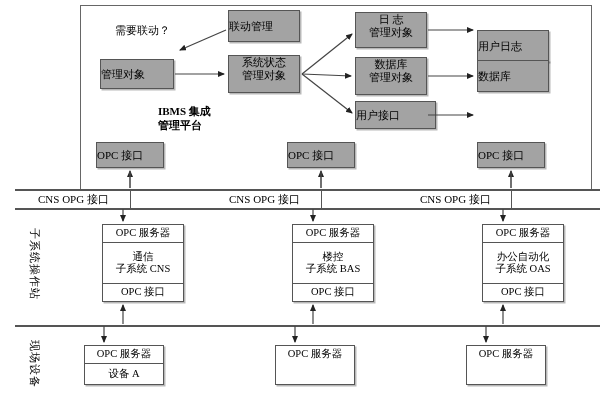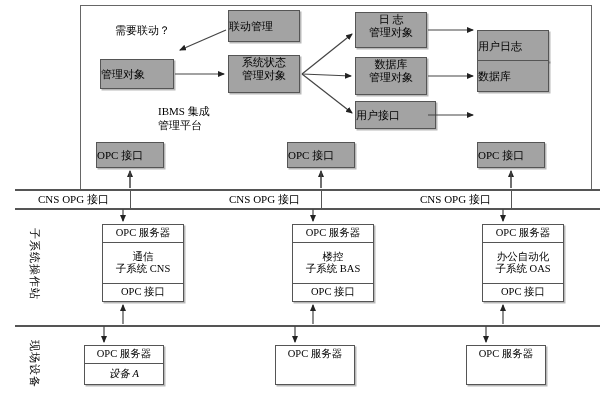--- a/index.html
+++ b/index.html
@@ -12,21 +12,21 @@
        text-align:center;line-height:1.15;color:#000;font-size:11px;
        box-shadow:1.5px 1.5px 0 rgba(0,0,0,.28);}
   .box .l2{display:block;}
 
   
   #ibms-frame{position:absolute;left:80px;top:5px;width:512px;height:185px;
               border:1.5px solid #666;box-sizing:border-box;background:#fff;}
 
   
   .lbl{position:absolute;font-size:11px;color:#000;white-space:nowrap;}
-  .lbl-bold{font-weight:normal;}
+  .lbl-bold{font-weight:bold;}
 
   
   .hline{position:absolute;background:#555;height:1px;}
   .hline.thick{height:1.5px;}
   .vline{position:absolute;background:#555;width:1px;}
 
   
   #arrows{position:absolute;left:0;top:0;width:600px;height:400px;
           pointer-events:none;}
 
@@ -142,21 +142,21 @@
     </div>
     <div class="s-bot">OPC 接口</div>
   </div>
 
   <div class="hline thick" style="left:15px;top:325px;width:585px;"></div>
 
   <div class="vlabel" style="left:42px;top:340px;">现场设备</div>
 
   <div class="stack" style="left:64px;top:345px;width:80px;height:40px;">
     <div class="s-top">OPC 服务器</div>
-    <div class="s-mid" style="font-style:italic;">设备 A</div>
+    <div class="s-mid" style="">设备 A</div>
   </div>
 
   <div class="stack" style="left:255px;top:345px;width:80px;height:40px;">
     <div class="s-top">OPC 服务器</div>
   </div>
 
   <div class="stack" style="left:446px;top:345px;width:80px;height:40px;">
     <div class="s-top">OPC 服务器</div>
   </div>
 

